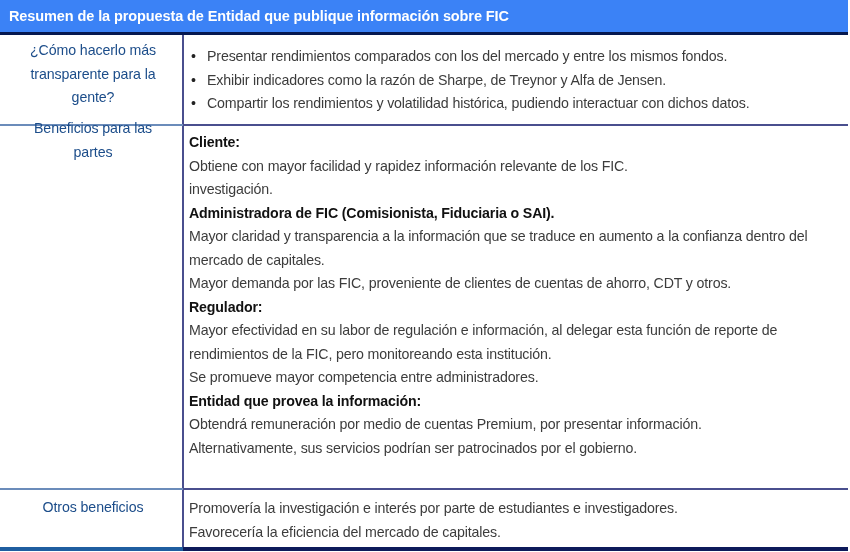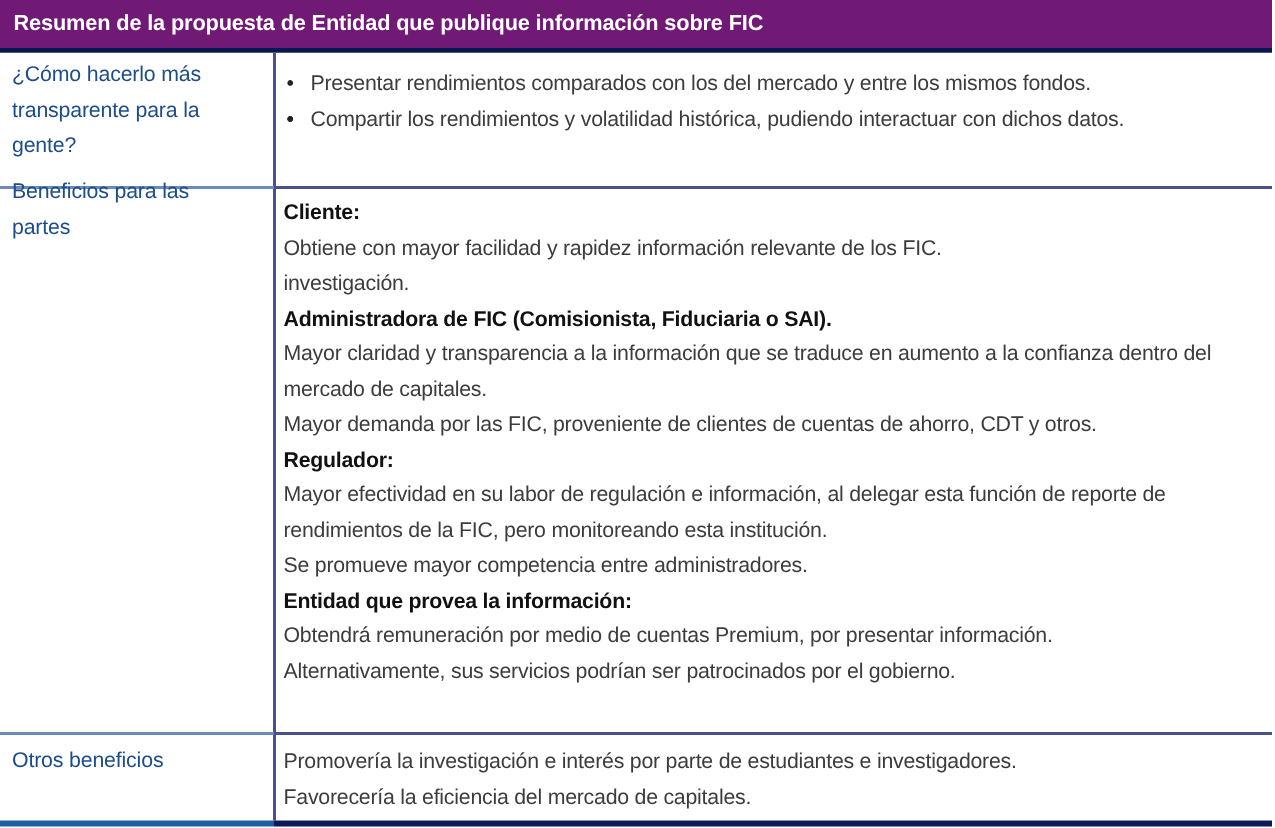--- a/index.html
+++ b/index.html
@@ -17,38 +17,39 @@
     position: relative;
     width: 848px;
     height: 552px;
   }
   .title-bar {
     position: absolute;
     left: 0;
     top: 0;
     width: 848px;
     height: 35px;
-    background: #701a75;
+    background: #3b82f6;
     border-bottom: 3px solid #06184f;
     box-sizing: border-box;
     color: #ffffff;
     font-weight: bold;
     font-size: 14.5px;
     line-height: 33px;
     padding-left: 9px;
     letter-spacing: -0.1px;
   }
   .label {
     position: absolute;
     left: 8px;
     width: 170px;
     color: #1c4d8a;
     font-size: 14.2px;
     line-height: 23.5px;
     letter-spacing: -0.1px;
+    text-align: center;
   }
   .vline {
     position: absolute;
     left: 182px;
     width: 2px;
     background: #4a4f8e;
   }
   .content {
     position: absolute;
     left: 189px;
@@ -104,20 +105,21 @@
     <div>transparente para la</div>
     <div>gente?</div>
   </div>
   <div class="content" style="top:45px;">
     <div class="bullet">
       <span class="dot">•</span>
       <span>Presentar rendimientos comparados con los del mercado y entre los mismos fondos.</span>
     </div>
     <div class="bullet">
       <span class="dot">•</span>
+      <span>Exhibir indicadores como la razón de Sharpe, de Treynor y Alfa de Jensen.</span>
     </div>
     <div class="bullet">
       <span class="dot">•</span>
       <span>Compartir los rendimientos y volatilidad histórica, pudiendo interactuar con dichos datos.</span>
     </div>
   </div>
 
   <div class="hline-thin hline-a" style="top:124px;"></div>
 
   <div class="label" style="top:117px;">

